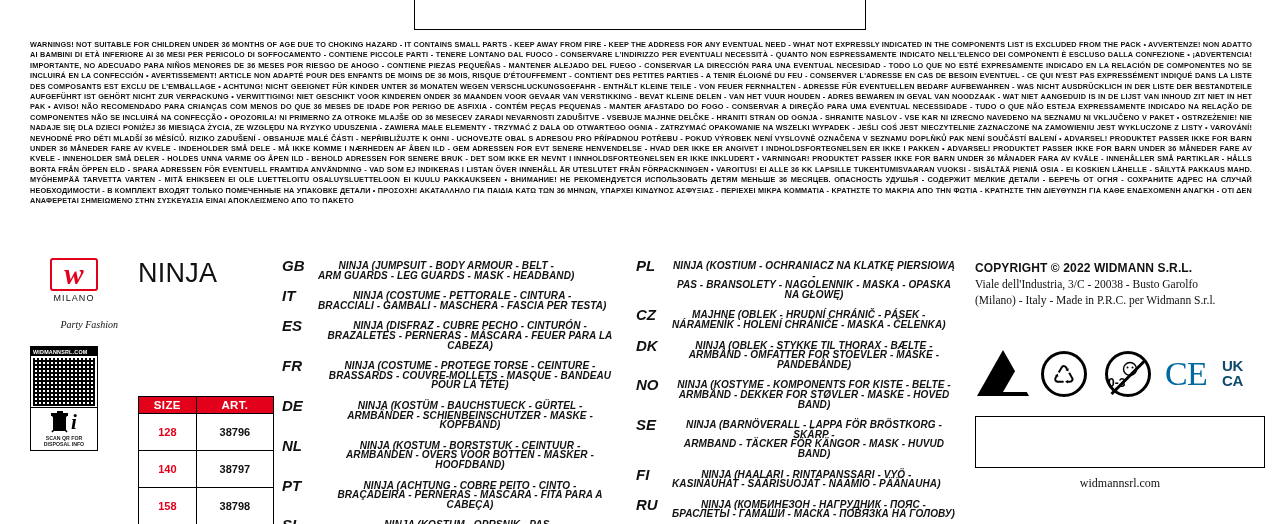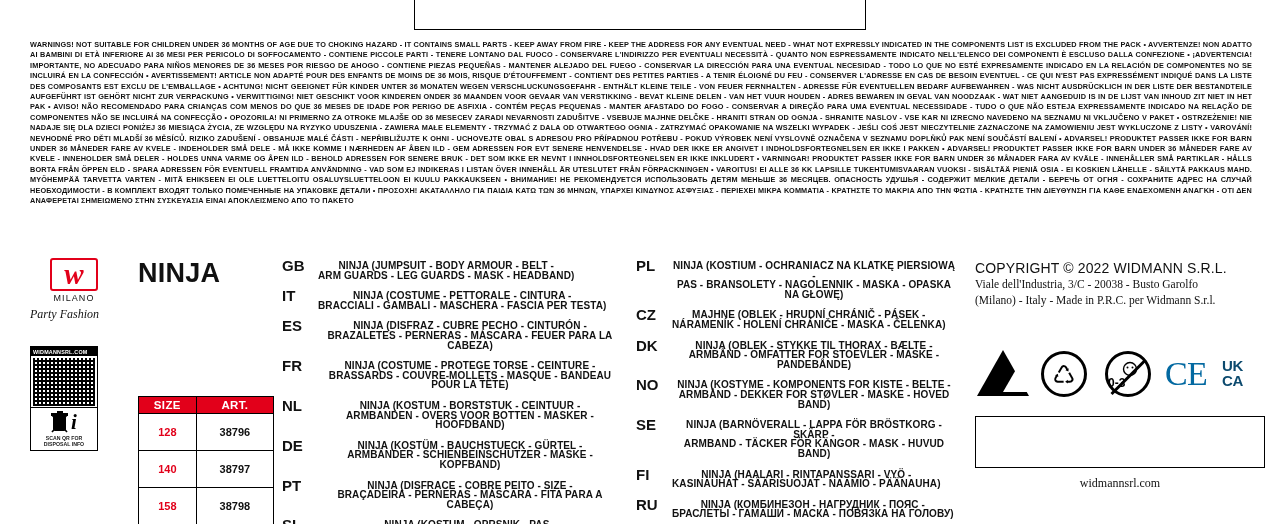--- a/index.html
+++ b/index.html
@@ -92,26 +92,26 @@
     line-height: 33px;
   }
   .milano {
     text-align: center;
     font-size: 9px;
     letter-spacing: 0.12em;
     margin-top: 2px;
     color: #111;
   }
   .partyfashion {
-    text-align: left;
-    font-size: 12px;
+    text-align: right;
+    font-size: 10px;
     font-family: "Liberation Serif", serif;
     font-style: italic;
     color: #111;
-    margin-top: 4px;
+    margin-top: 16px;
   }
 
   
   .qr-box {
     position: absolute;
     left: 30px;
     top: 98px;
     width: 68px;
     border: 1px solid #000;
     box-sizing: border-box;
@@ -185,21 +185,21 @@
     line-height: 6.2px;
     padding: 1px 2px 3px 2px;
   }
 
   
   .ninja-title {
     position: absolute;
     left: 138px;
     top: 10px;
     font-size: 27px;
-    font-weight: bold;
+    font-weight: normal;
     letter-spacing: 0.01em;
     color: #111;
   }
 
   
   .size-table {
     position: absolute;
     left: 138px;
     top: 148px;
     width: 136px;
@@ -228,20 +228,21 @@
   .lang-col {
     position: absolute;
     top: 12px;
   }
   .lang-col.col1 { left: 282px; width: 340px; }
   .lang-col.col2 { left: 636px; width: 320px; }
   .lang-row {
     display: flex;
     align-items: flex-start;
     margin-bottom: 10px;
+    font-style: italic;
   }
   .lang-code {
     width: 36px;
     flex: 0 0 36px;
     font-size: 15px;
     font-weight: bold;
     color: #111;
     line-height: 12px;
   }
   .lang-text {
@@ -260,22 +261,22 @@
     left: 975px;
     top: 12px;
     width: 290px;
     font-size: 11.5px;
     font-family: "Liberation Serif", serif;
     line-height: 16px;
     color: #111;
   }
   .copyright .c-line1 {
     font-family: "Liberation Sans", sans-serif;
-    font-weight: normal;
-    font-size: 14px;
+    font-weight: bold;
+    font-size: 12px;
     letter-spacing: 0.01em;
   }
 
   
   .picto-row {
     position: absolute;
     left: 975px;
     top: 100px;
     width: 300px;
     height: 58px;
@@ -468,37 +469,37 @@
         </div>
       </div>
       <div class="lang-row">
         <div class="lang-code">FR</div>
         <div class="lang-text">
           <span>NINJA (COSTUME - PROTEGE TORSE - CEINTURE -</span><br>
           <span>BRASSARDS - COUVRE-MOLLETS - MASQUE - BANDEAU POUR LA TÊTE)</span>
         </div>
       </div>
       <div class="lang-row">
+        <div class="lang-code">DE</div>
+        <div class="lang-text">
+          <span>NINJA (KOSTÜM - BAUCHSTUECK - GÜRTEL -</span><br>
+          <span>ARMBÄNDER - SCHIENBEINSCHUTZER - MASKE - KOPFBAND)</span>
+        </div>
+      </div>
+      <div class="lang-row">
         <div class="lang-code">NL</div>
         <div class="lang-text">
           <span>NINJA (KOSTUM - BORSTSTUK - CEINTUUR -</span><br>
           <span>ARMBANDEN - OVERS VOOR BOTTEN - MASKER - HOOFDBAND)</span>
         </div>
       </div>
       <div class="lang-row">
-        <div class="lang-code">DE</div>
-        <div class="lang-text">
-          <span>NINJA (KOSTÜM - BAUCHSTUECK - GÜRTEL -</span><br>
-          <span>ARMBÄNDER - SCHIENBEINSCHUTZER - MASKE - KOPFBAND)</span>
-        </div>
-      </div>
-      <div class="lang-row">
         <div class="lang-code">PT</div>
         <div class="lang-text">
-          <span>NINJA (DISFRACE - COBRE PEITO - SIZE -</span><br>
+          <span>NINJA (ACHTUNG - COBRE PEITO - CINTO -</span><br>
           <span>BRAÇADEIRA - PERNERAS - MÁSCARA - FITA PARA A CABEÇA)</span>
         </div>
       </div>
       <div class="lang-row">
         <div class="lang-code">SI</div>
         <div class="lang-text">
           <span>NINJA (KOSTUM - OPRSNIK - PAS -</span><br>
           <span>ZAPESTNICE - GOLENSKI ŠČITNIKI - MASKA - NAGLAVNI TRAK)</span>
         </div>
       </div>

